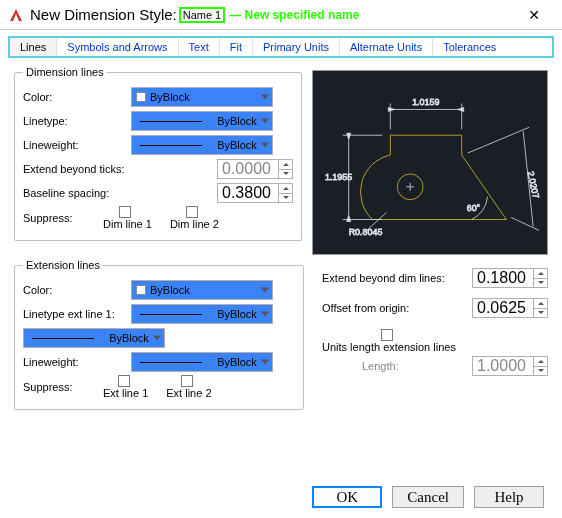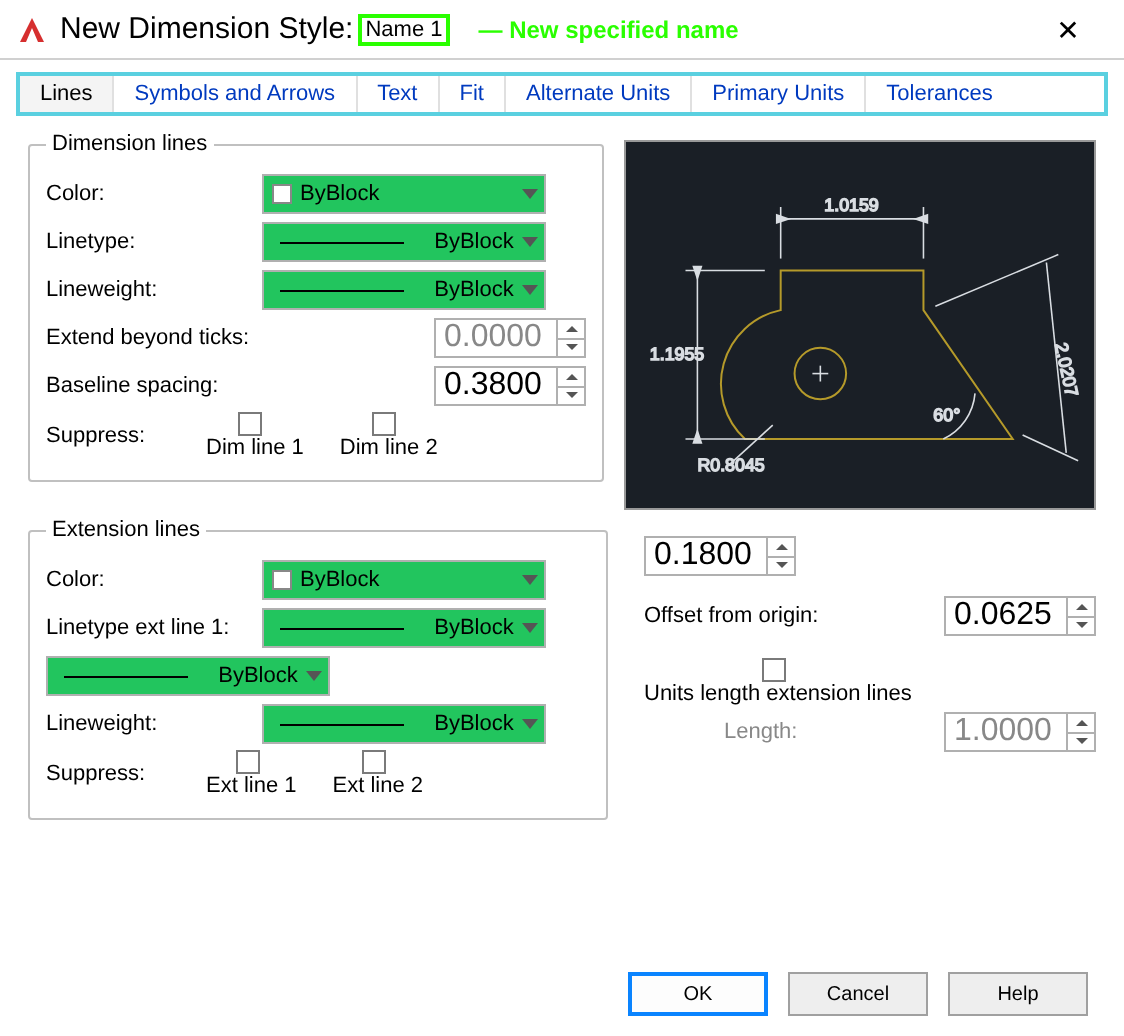--- a/index.html
+++ b/index.html
@@ -30,21 +30,21 @@
   .title-text { font-size: 15px; }
   .title-name-box {
     border: 2px solid #2aff00;
     padding: 0 2px;
     margin-left: 2px;
   }
   .annotation {
     color: #2aff00;
     font-size: 12px;
     font-weight: bold;
-    margin-left: 14px;
+    margin-left: 4px;
   }
   .close-btn {
     margin-left: auto;
     width: 40px; height: 28px;
     display:flex; align-items:center; justify-content:center;
     font-size: 14px;
     cursor: default;
   }
   .tabs-wrap {
     margin: 6px 8px 0 8px;
@@ -82,21 +82,21 @@
     display:flex;
     align-items:center;
     margin: 2px 0;
     min-height: 22px;
   }
   .row .lbl { width: 108px; }
   .combo {
     height: 20px;
     width: 142px;
     border: 1px solid #b0b0b0;
-    background: #22c55e;
+    background: #3b82f6;
     display:flex; align-items:center;
     padding: 0 4px;
     position: relative;
     font-size: 11px;
   }
   .combo .caret {
     position: absolute; right: 3px; top: 50%; transform: translateY(-50%);
     width:0;height:0;border-left:4px solid transparent;border-right:4px solid transparent;border-top:5px solid #555;
   }
   .combo .swatch {
@@ -149,22 +149,23 @@
   .footer {
     position: absolute;
     bottom: 10px; right: 18px;
     display:flex; gap: 10px;
   }
   .btn {
     min-width: 70px; height: 22px;
     border:1px solid #a0a0a0;
     background:#eee;
     display:flex; align-items:center; justify-content:center;
-    font-size:10px;
+    font-size:15px;
     padding: 0 14px;
+    font-family: Liberation Serif, serif;
   }
   .btn.primary { border:2px solid #0a84ff; background:#fdfdfd; }
 </style>
 </head>
 <body>
 
 <div class="titlebar">
   <span class="logo">
     <svg viewBox="0 0 16 16">
         <path d="M2 14 L8 2 L14 14 L11 14 L8 7 L5 14 Z" fill="#d62f2f"></path>
@@ -174,22 +175,22 @@
   <span class="title-name-box">Name 1</span>
   <span class="annotation">— <span>New specified name</span></span>
   <div class="close-btn">✕</div>
 </div>
 
 <div class="tabs-wrap">
   <div class="tab active">Lines</div>
   <div class="tab">Symbols and Arrows</div>
   <div class="tab">Text</div>
   <div class="tab">Fit</div>
+  <div class="tab">Primary Units</div>
   <div class="tab">Alternate Units</div>
-  <div class="tab">Primary Units</div>
   <div class="tab">Tolerances</div>
 </div>
 
 <div class="content">
 
   <div class="top-area">
     <fieldset class="group" style="flex:1;">
       <legend>Dimension lines</legend>
 
       <div class="row">
@@ -331,20 +332,21 @@
           </label>
         <label class="chk">
             <span class="box"></span>
             <span>Ext line 2</span>
           </label>
       </div>
     </fieldset>
 
     <div class="right-col">
       <div class="row">
+        <span class="lbl">Extend beyond dim lines:</span>
         <div class="numbox">0.1800</div>
         <div class="spin">
             <div>
               <span class="up"></span>
             </div>
             <div>
               <span class="dn"></span>
             </div>
           </div>
       </div>

